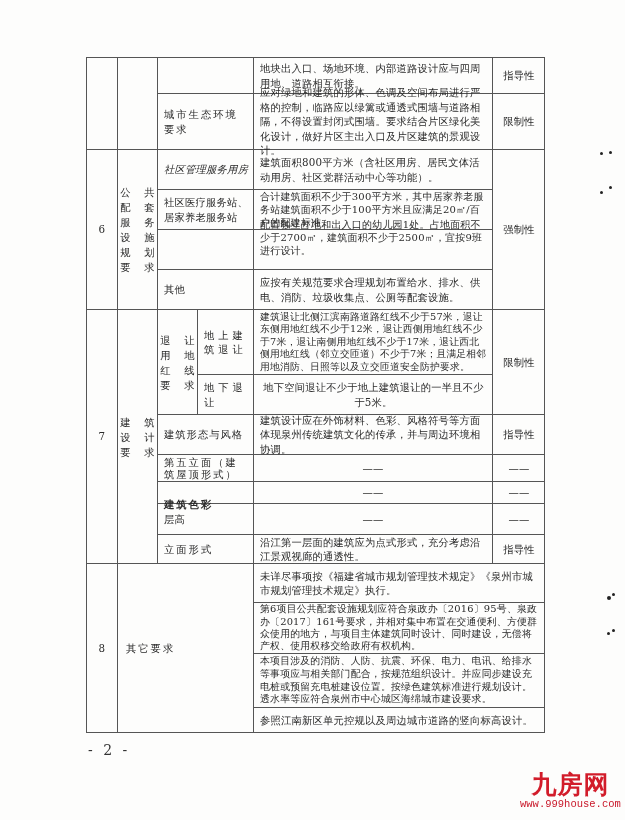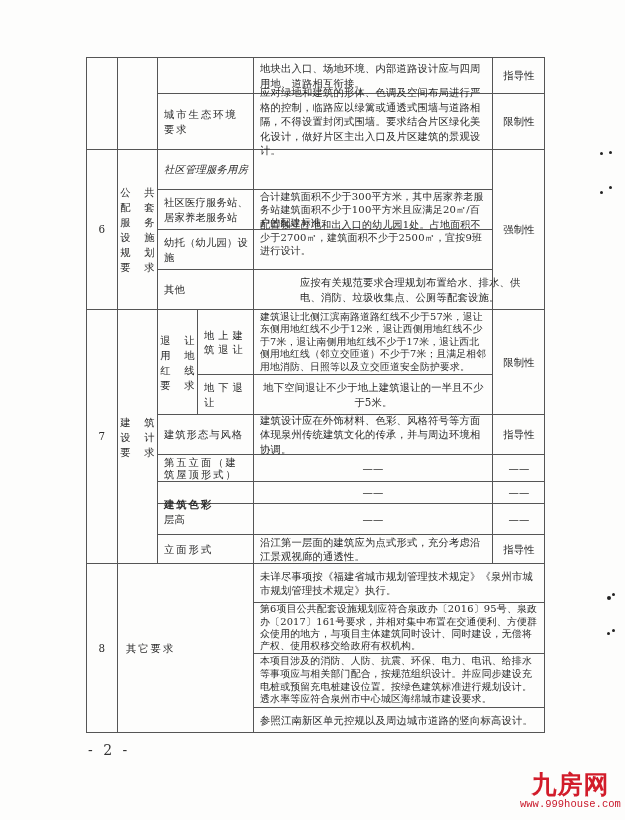--- a/index.html
+++ b/index.html
@@ -67,26 +67,26 @@
         <span>务</span>
       <span>设</span>
         <span>施</span>
       <span>规</span>
         <span>划</span>
       <span>要</span>
         <span>求</span>
     </div>
   </div>
   <div class="cell mid txt" style="left:71px; top:92px; width:95px; height:39px;font-style:italic;">社区管理服务用房</div>
+  <div class="cell mid txt" style="left:167px; top:92px; width:238px; height:39px;">建筑面积800平方米（含社区用房、居民文体活动用房、社区党群活动中心等功能）。</div>
   <div class="cell mid txt" style="left:71px; top:132px; width:95px; height:39px;">社区医疗服务站、居家养老服务站</div>
   <div class="cell mid txt" style="left:167px; top:132px; width:238px; height:39px; font-size:10px; line-height:13px;">合计建筑面积不少于300平方米，其中居家养老服务站建筑面积不少于100平方米且应满足20㎡/百户的配建标准。</div>
-  <div class="cell mid txt" style="left:71px; top:172px; width:95px; height:39px;">幼托（幼儿园）设施</div>
   <div class="cell mid txt" style="left:167px; top:160px; width:238px; height:39px; font-size:10px; line-height:13px;">配置独立占地和出入口的幼儿园1处。占地面积不少于2700㎡，建筑面积不少于2500㎡，宜按9班进行设计。</div>
   <div class="cell mid txt" style="left:71px; top:212px; width:95px; height:39px;">其他</div>
-  <div class="cell mid txt" style="left:167px; top:212px; width:238px; height:39px;margin-left:40px;">应按有关规范要求合理规划布置给水、排水、供电、消防、垃圾收集点、公厕等配套设施。</div>
+  <div class="cell mid txt" style="left:167px; top:212px; width:238px; height:39px;">应按有关规范要求合理规划布置给水、排水、供电、消防、垃圾收集点、公厕等配套设施。</div>
   <div class="cell center" style="left:406px; top:92px; width:52px; height:159px;text-align:right;">强制性</div>
 
   <div class="cell center" style="left:0; top:252px; width:30px; height:253px;">7</div>
   <div class="cell center" style="left:31px; top:252px; width:39px; height:253px;">
     <div class="grid2">
       <span>建</span>
         <span>筑</span>
       <span>设</span>
         <span>计</span>
       <span>要</span>

